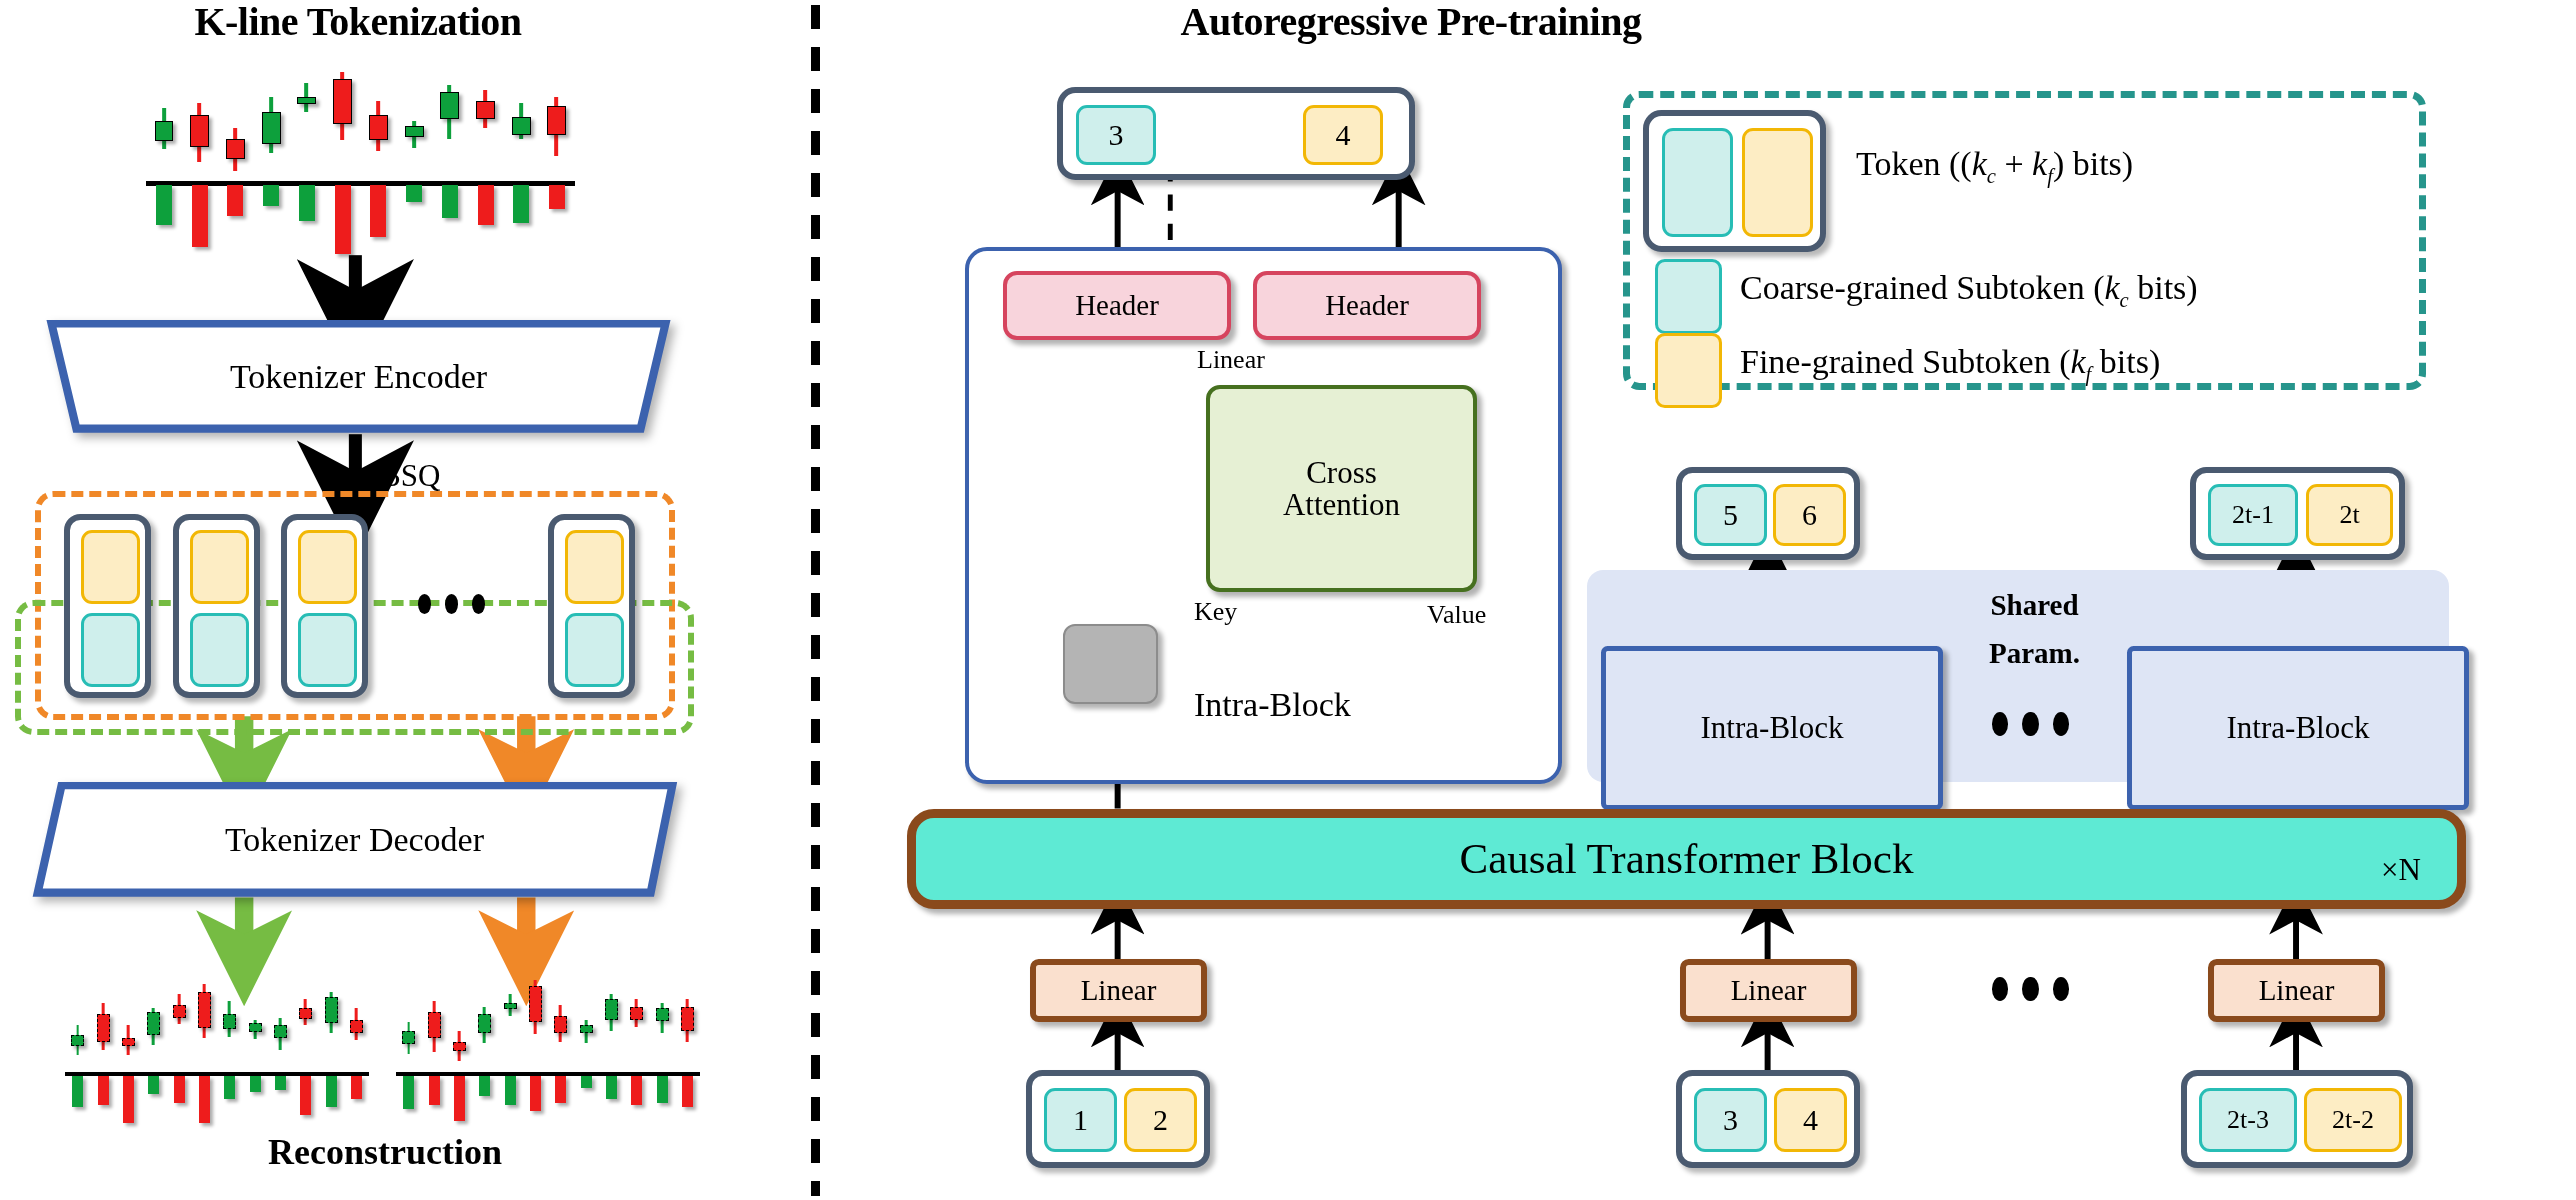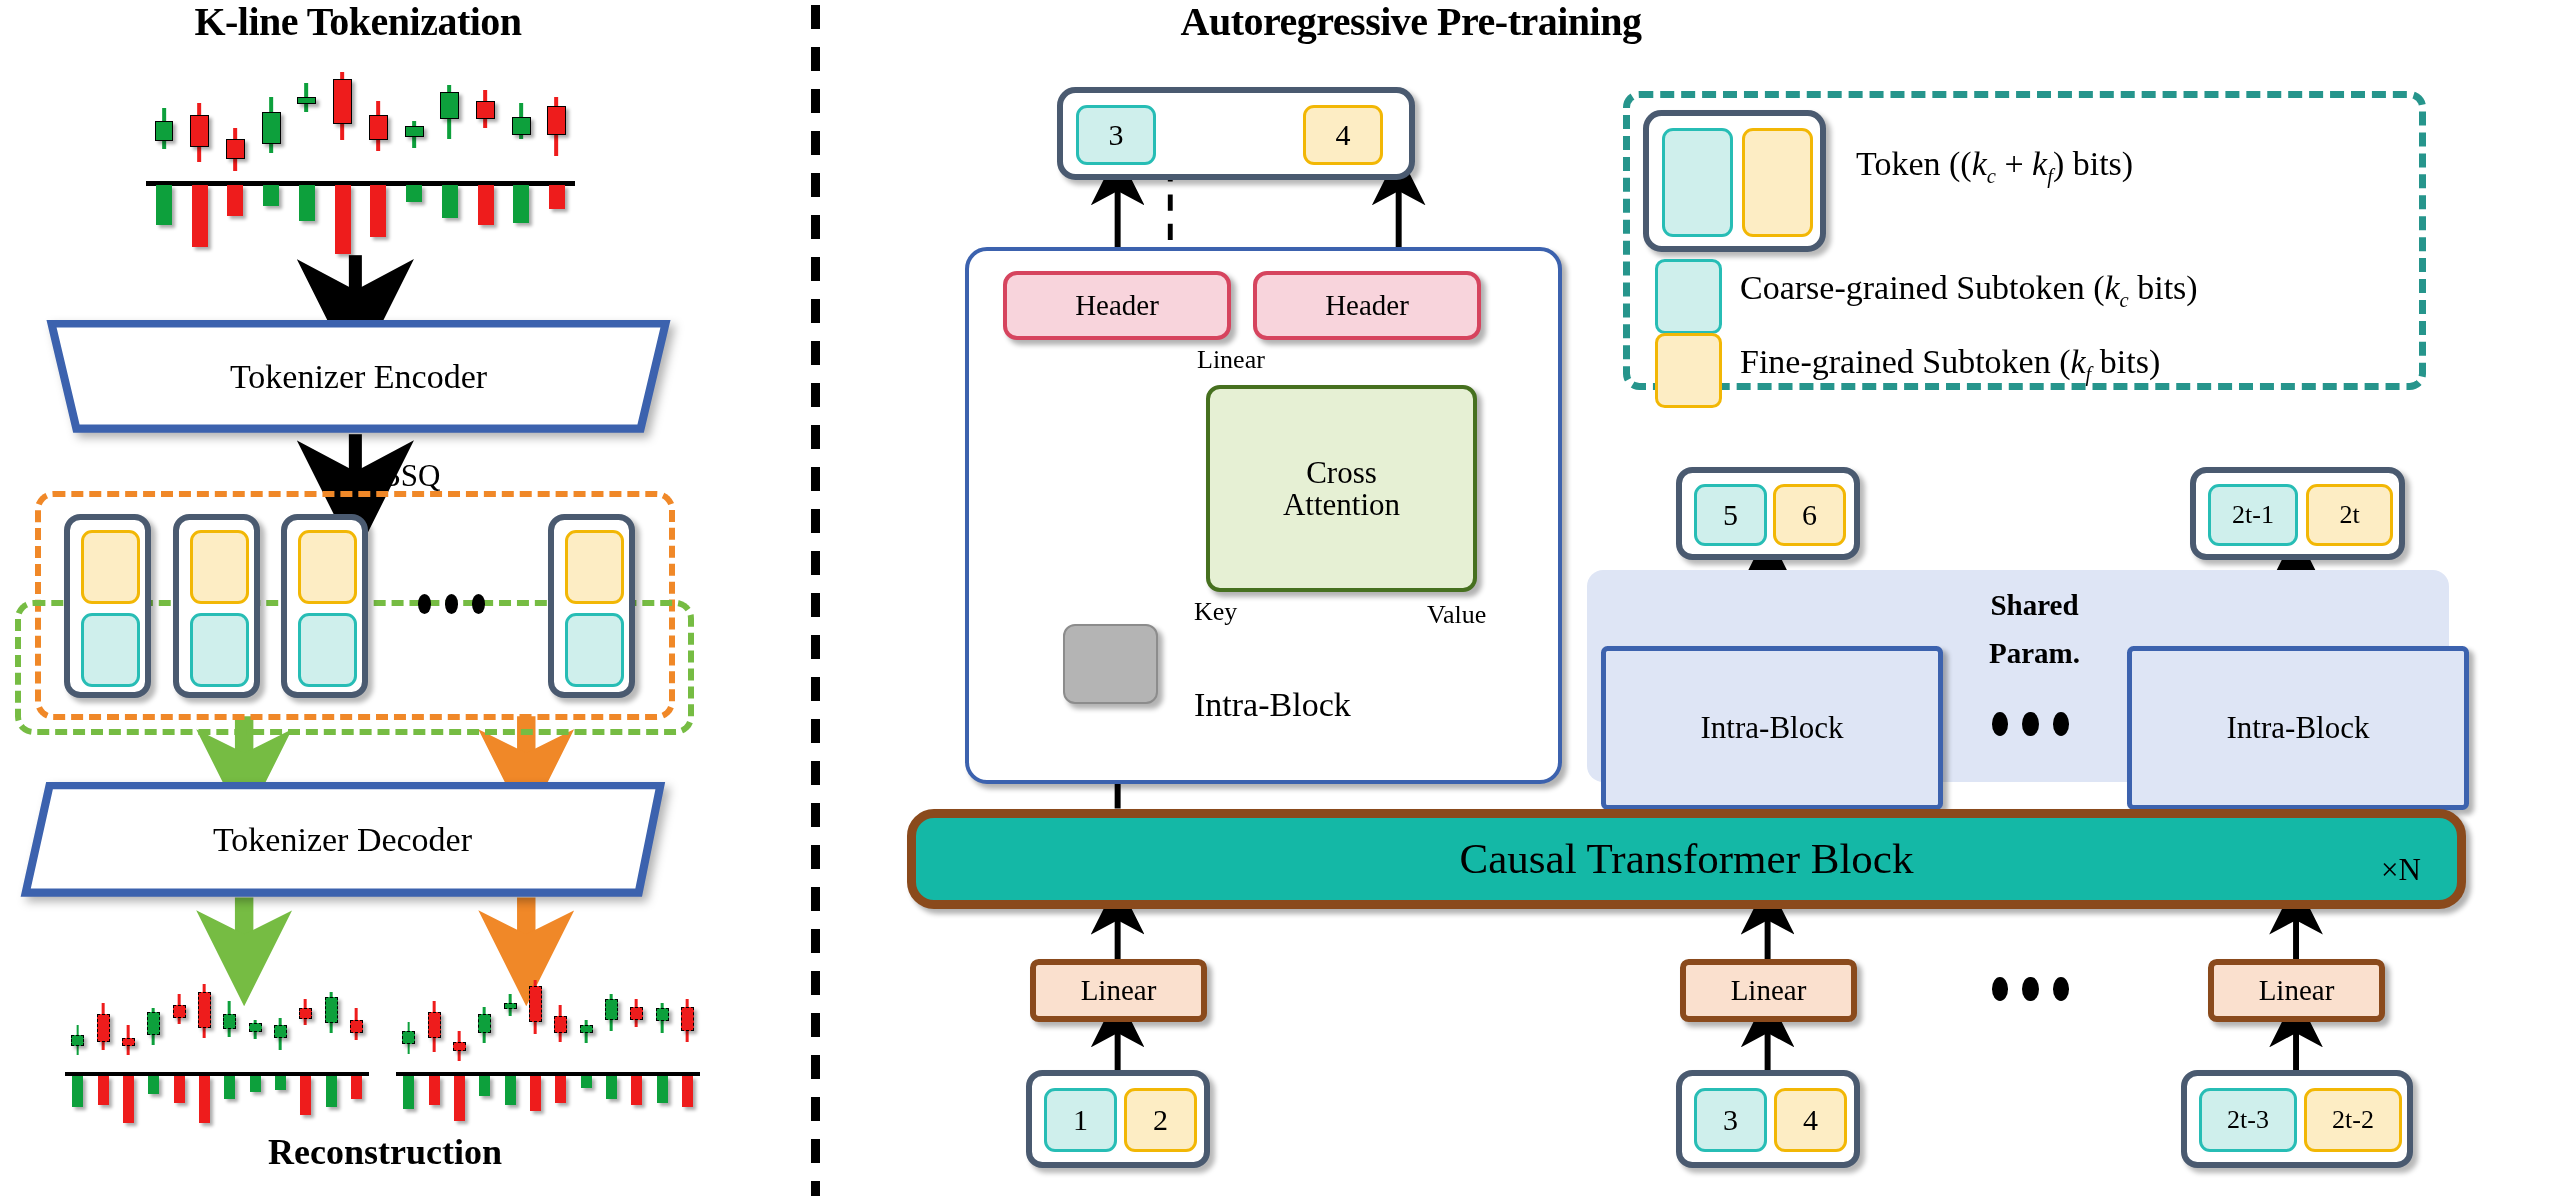--- a/index.html
+++ b/index.html
@@ -36,21 +36,21 @@
 
   
   .rbox{position:absolute;box-sizing:border-box;border-radius:14px;
         display:flex;align-items:center;justify-content:center;text-align:center;
         box-shadow:4.9px 4.9px 5.4px rgba(0,0,0,.30);line-height:1.02;}
   .rbox.header{background:#F8D4DC;border:4.3px solid #D6445E;font-size:29px;}
   .rbox.cross{background:#E6F0D4;border:4.9px solid #46701F;font-size:31px;}
   .rbox.grey{background:#B4B4B4;border:2.7px solid #8C8C8C;border-radius:12px;}
   .rbox.intrablue{background:#DEE5F5;border:5.4px solid #3C62AE;font-size:31px;border-radius:6.5px;}
   .rbox.linear{background:#FAE0CE;border:6.5px solid #8A4A1C;font-size:29px;border-radius:8.7px;}
-  .rbox.causal{background:#14b8a6;border:9.8px solid #8A4A1C;border-radius:27px;font-size:43px;}
+  .rbox.causal{background:#5eead4;border:9.8px solid #8A4A1C;border-radius:27px;font-size:43px;}
   .rbox.outerblue{background:#fff;border:4.9px solid #3C62AE;border-radius:22px;}
 
   .sharedbg{position:absolute;background:#DEE5F5;border-radius:16.3px;}
 
   
   .txt{position:absolute;font-size:26px;white-space:nowrap;}
   .txt.big{font-size:31px;}
 
   
   .dots{position:absolute;display:flex;align-items:center;}
@@ -220,21 +220,21 @@
 <div class="tokwrap" style="left:548px;top:514px;width:87px;height:184px;">
   <div class="sub fine" style="left:11px;top:9.8px;width:59px;height:74px;"></div>
   <div class="sub coarse" style="left:11px;top:93px;width:59px;height:74px;"></div>
 </div>
 <div class="dots" style="left:418px;top:594px;gap:14px;">
   <i style="width:13px;height:19.5px;"></i>
     <i style="width:13px;height:19.5px;"></i>
     <i style="width:13px;height:19.5px;"></i>
 </div>
 
-<div class="trap" style="left:6px;top:782px;width:673px;height:115px;">
+<div class="trap" style="left:18px;top:782px;width:673px;height:115px;">
   <svg width="673" height="115" viewBox="0 0 1240 212">
     <polygon points="80,6 1206,6 1166,204 36,204" fill="#fff" stroke="#3C62AE" stroke-width="15"></polygon>
   </svg>
   <span class="lbl">Tokenizer Decoder</span>
 </div>
 
 <div class="chart" id="chart-recon-l" style="left:65px;top:971px;width:304px;height:163px;">
     <div class="axis" style="left: 0px; top: 101px; width: 304px; height: 4.3px;"></div>
     <div class="cndl" style="left: 6.3px; top: 0px; width: 12.7px; height: 98px;">
       <div class="wick" style="top: 54px; height: 30px; width: 2.7px; background: rgb(13, 160, 60);"></div>

